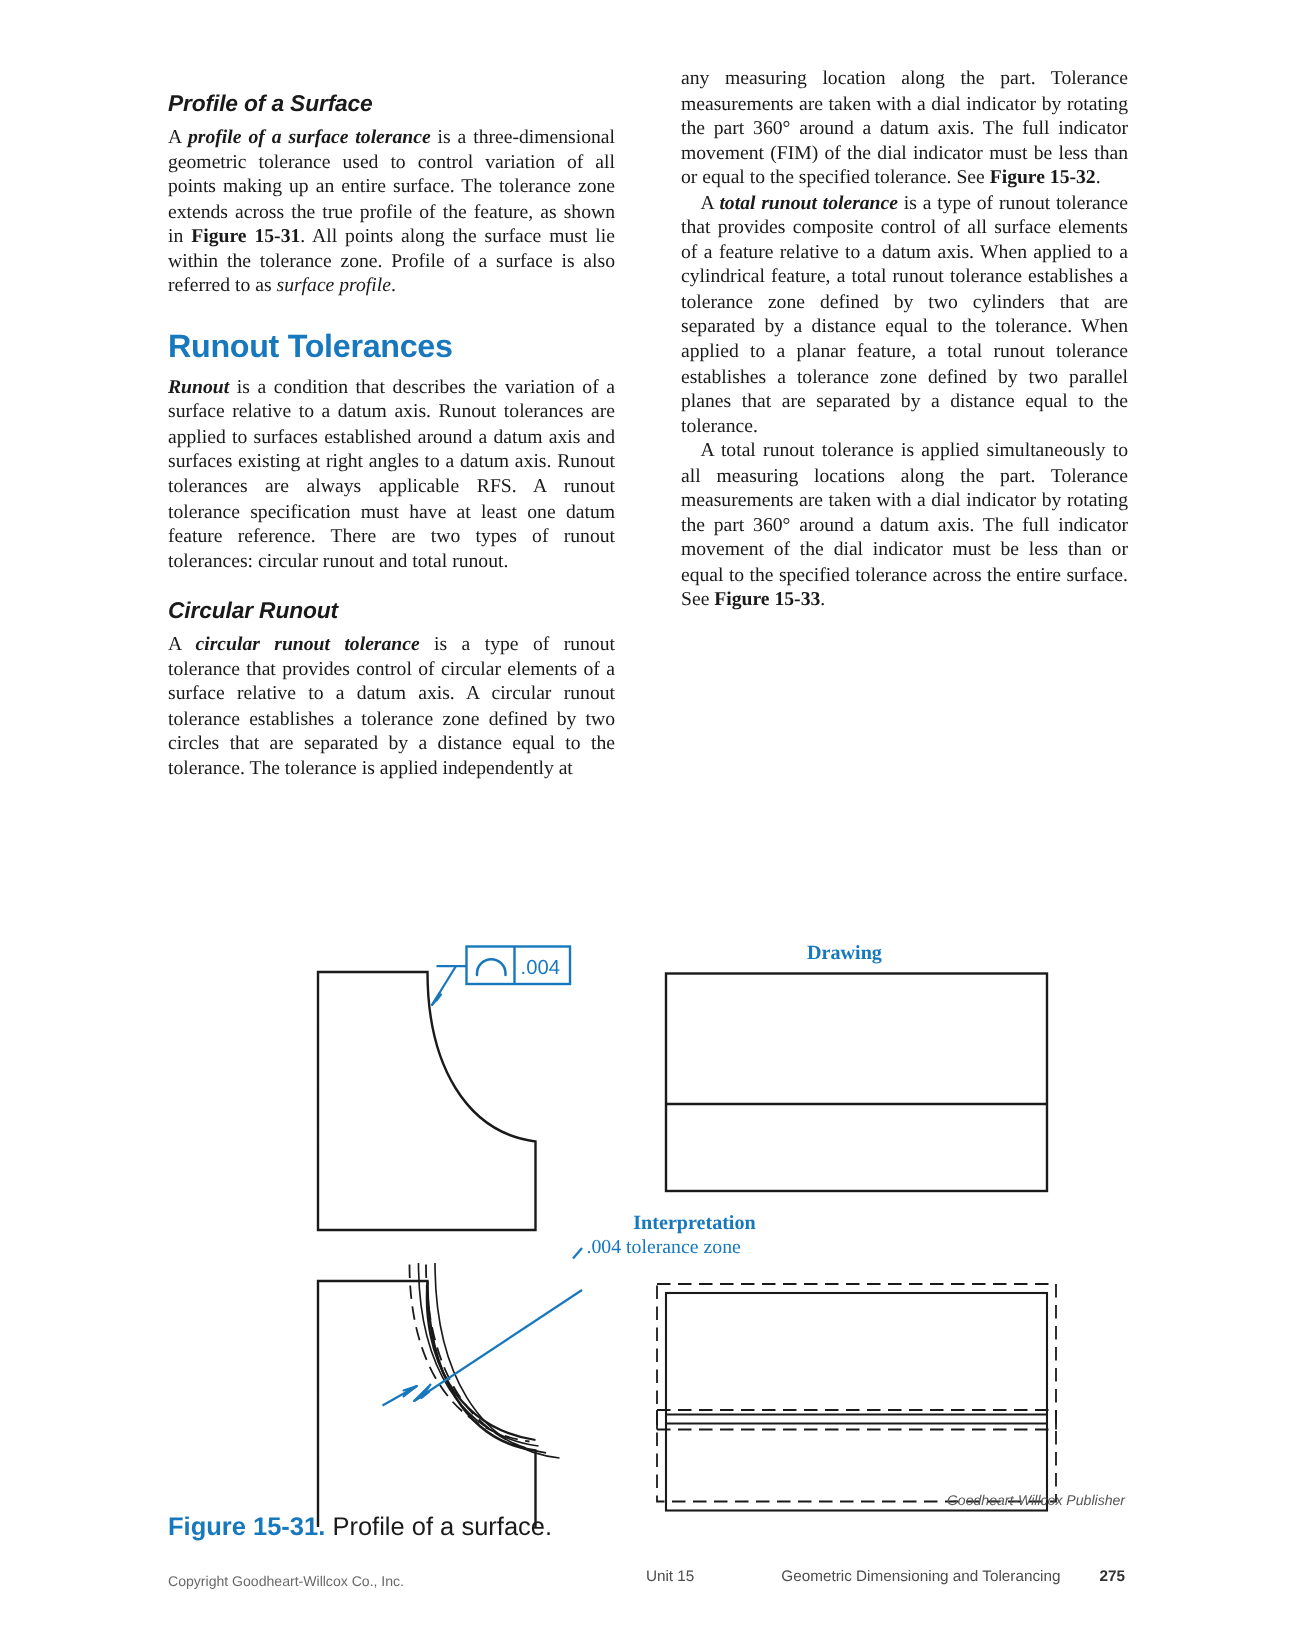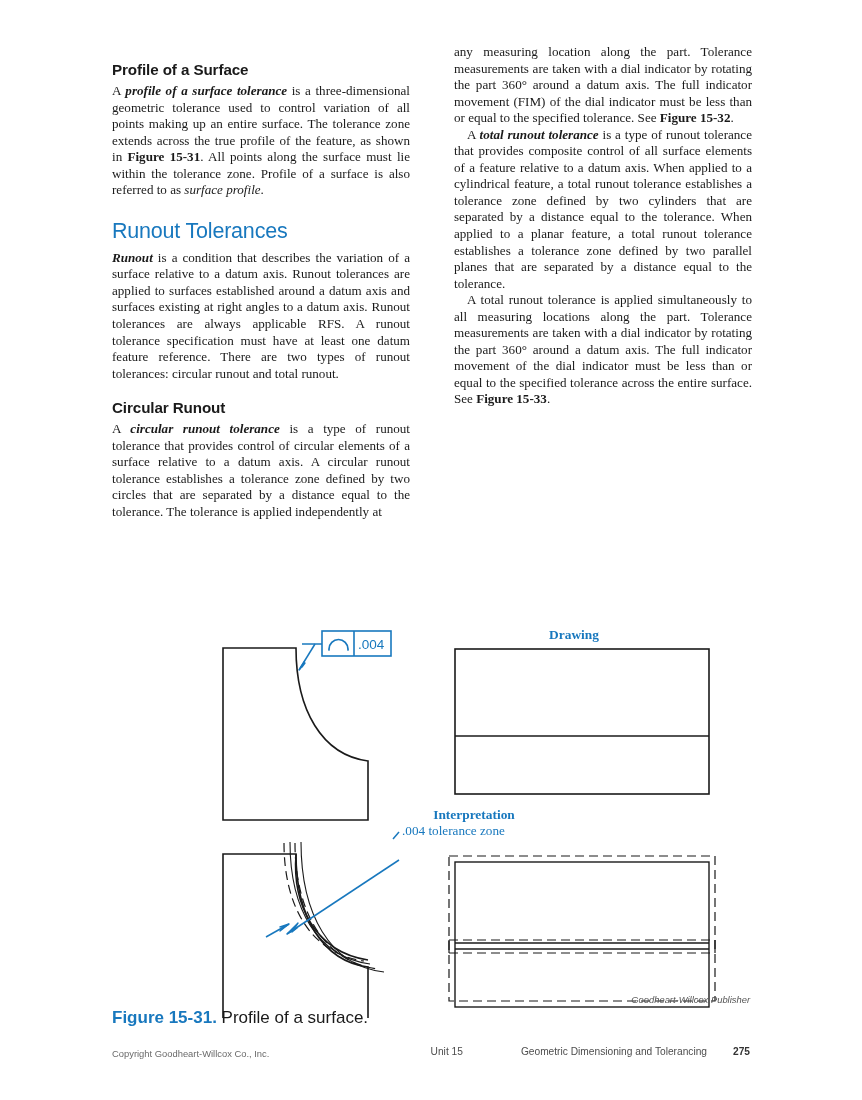--- a/index.html
+++ b/index.html
@@ -52,37 +52,38 @@
   p.body + p.body { text-indent: 13px; }
   p.body.noindent + p.body { text-indent: 13px; }
 
   h2.section {
     font-family: "Liberation Sans", sans-serif;
     font-size: 15.2px;
     font-weight: bold;
     color: #1a1a1a;
     margin: 17px 0 5px 0;
     letter-spacing: -0.1px;
+    font-style: italic;
   }
   h1.bighead {
     font-family: "Liberation Sans", sans-serif;
     font-size: 21.5px;
-    font-weight: normal;
+    font-weight: bold;
     color: #1878be;
     margin: 20px 0 6px 0;
     letter-spacing: -0.2px;
   }
   .b  { font-weight: bold; }
   .bi { font-weight: bold; font-style: italic; }
   .i  { font-style: italic; }
 
   
   .figure {
     position: absolute;
-    left: 12px;
+    left: 1px;
     top: 618px;
     width: 720px;
     height: 400px;
   }
   .figure svg { display: block; }
 
   .fig-caption {
     position: absolute;
     left: 112px;
     top: 1008px;

